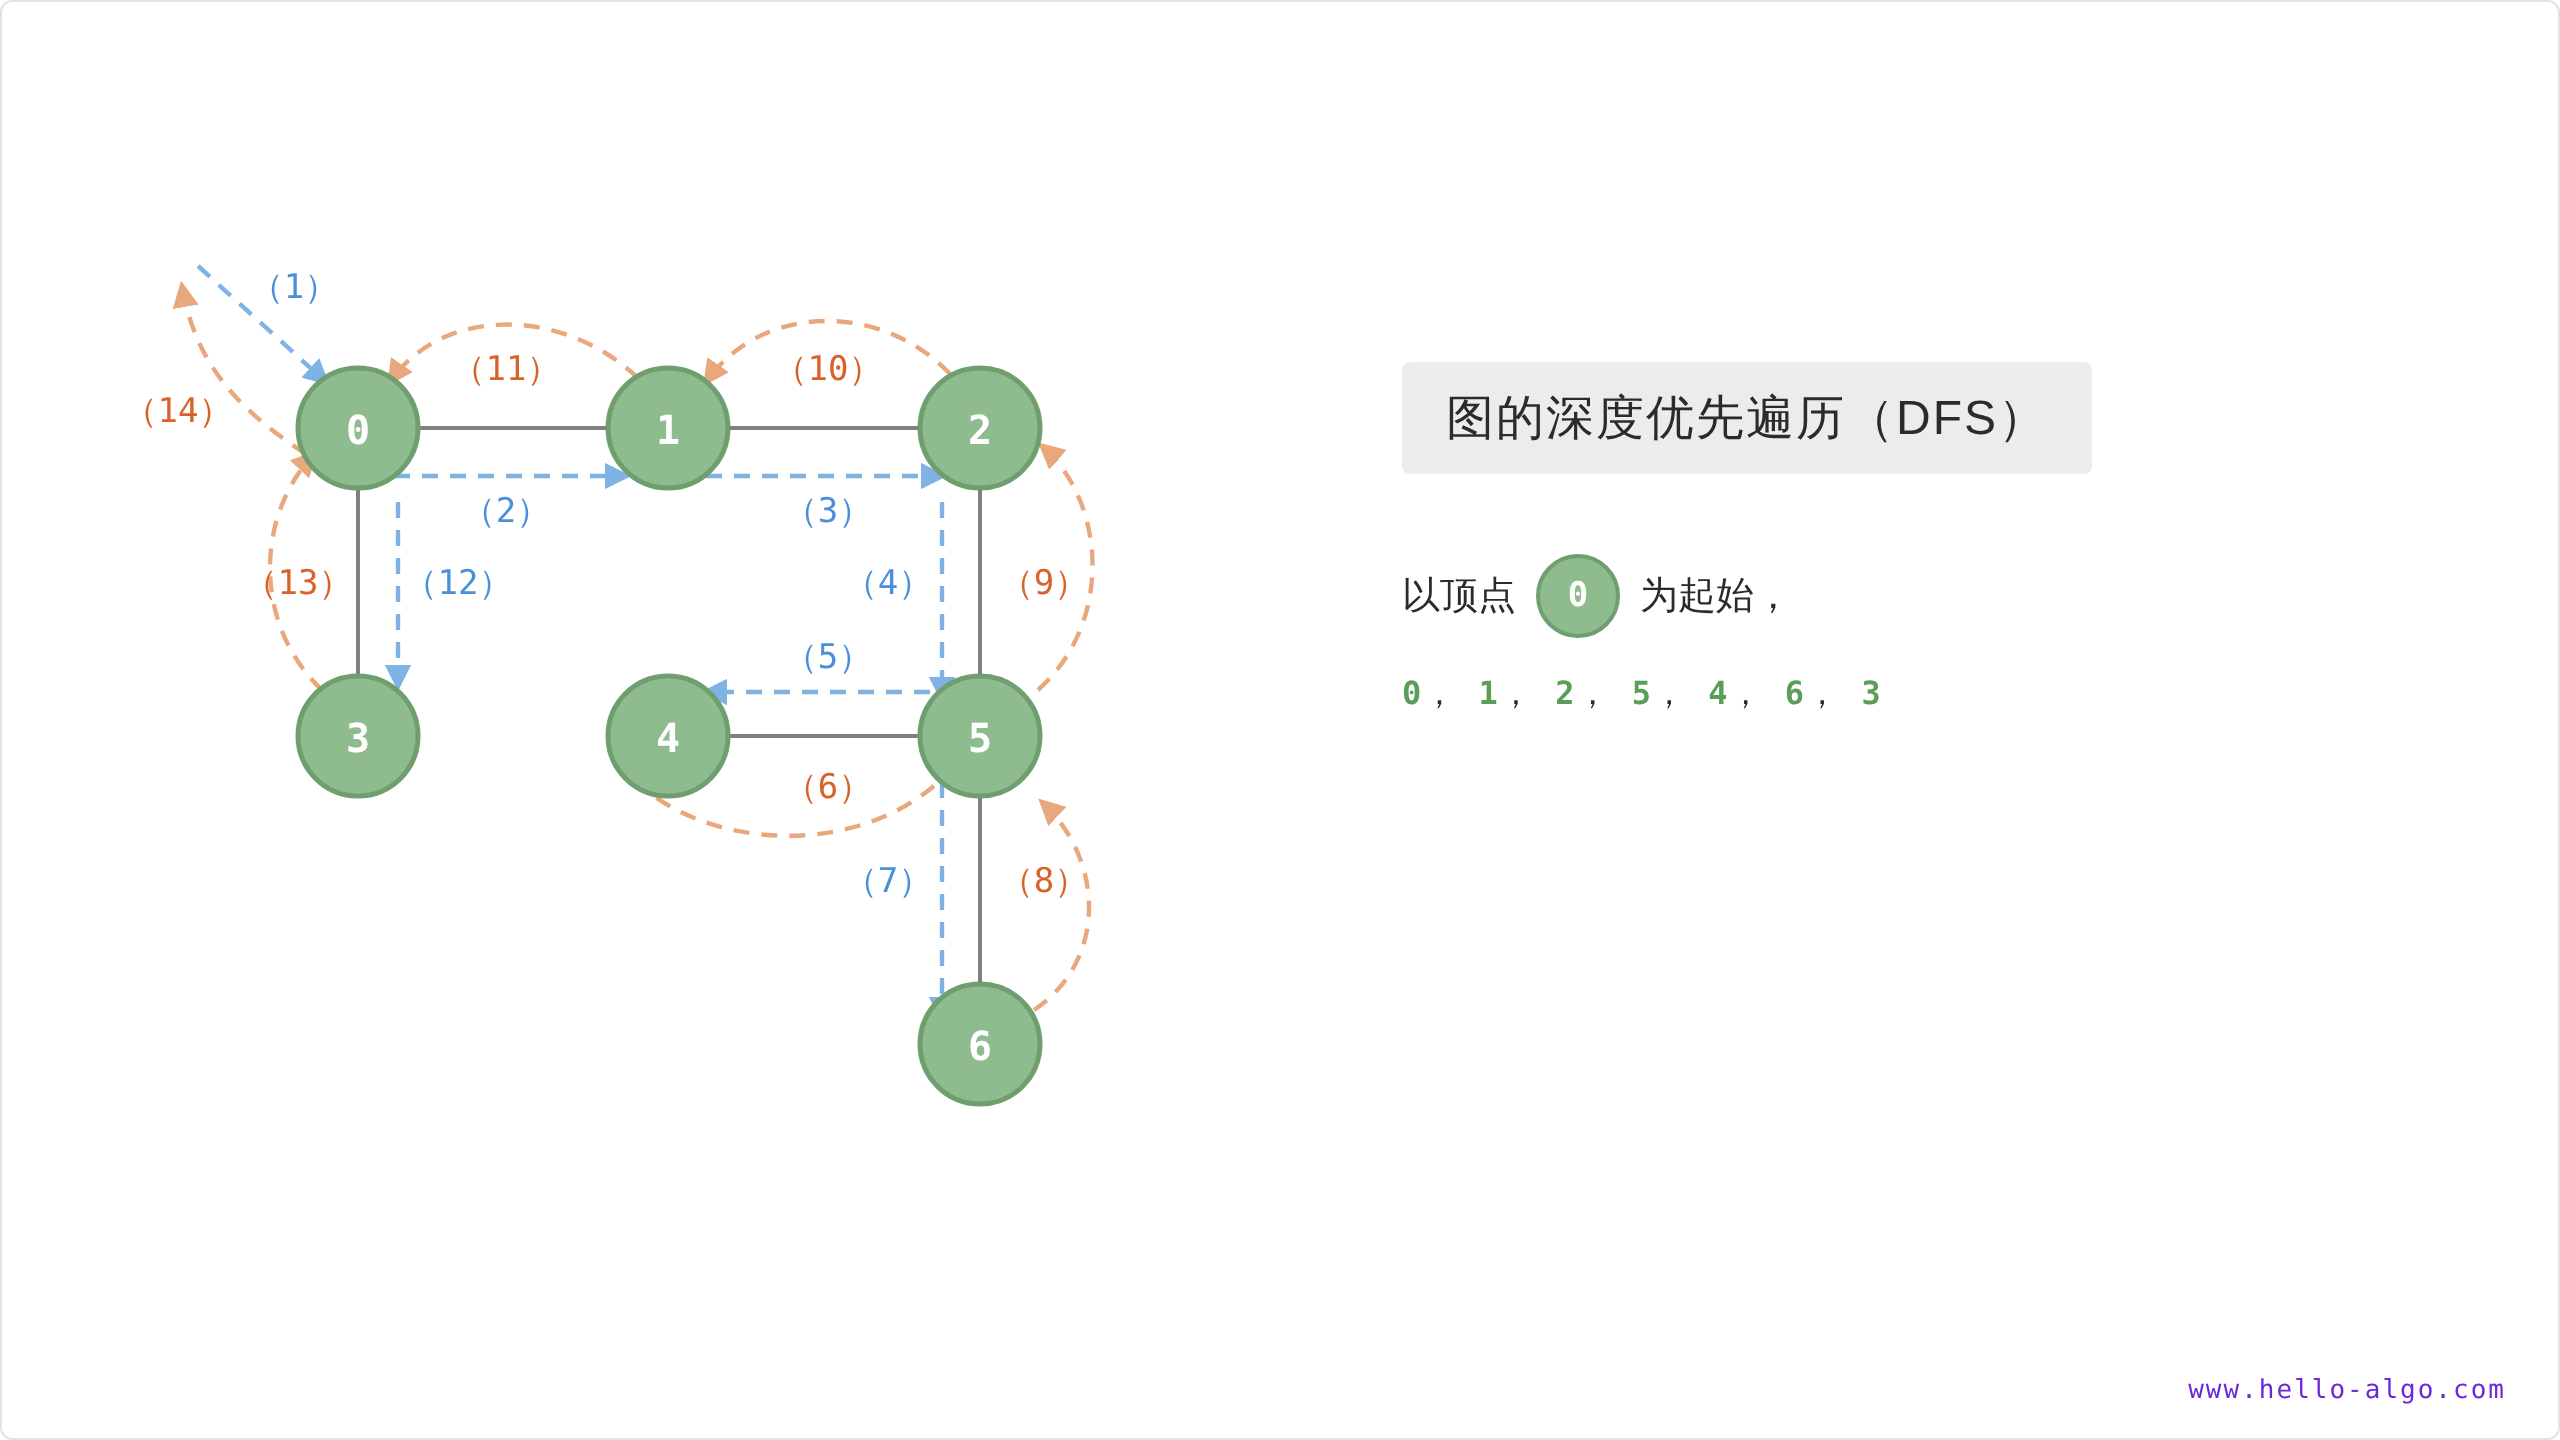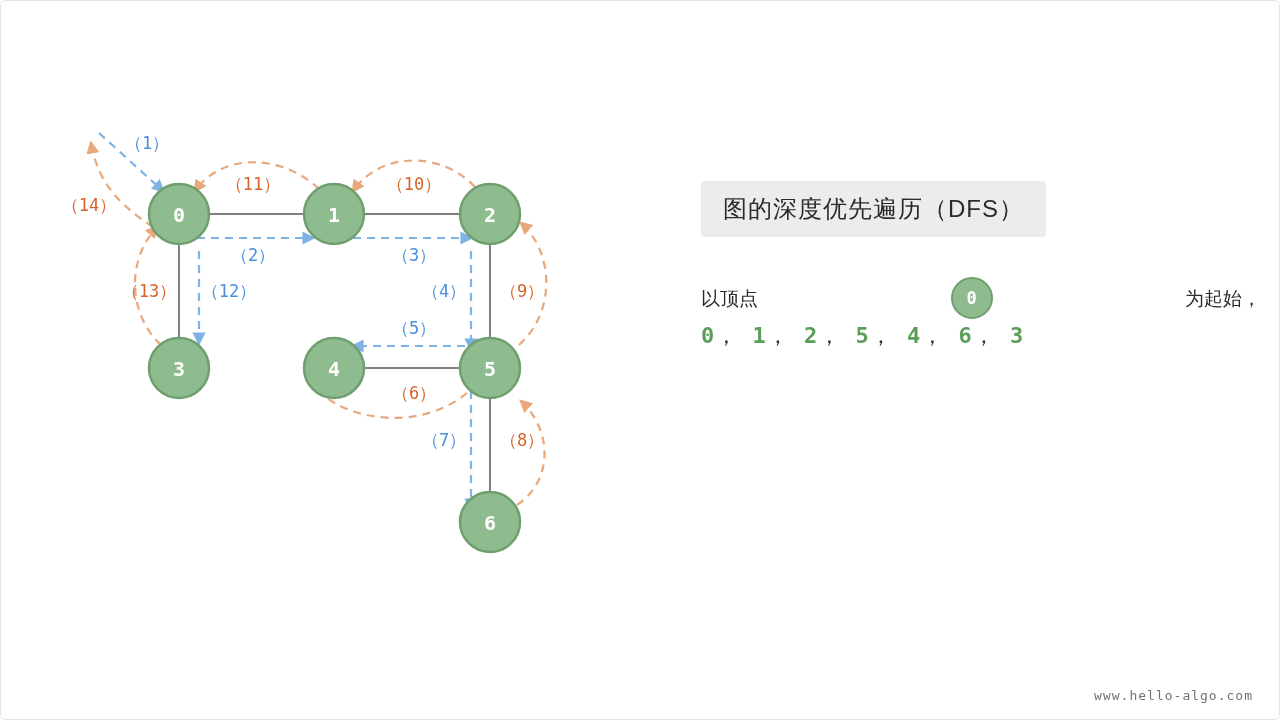--- a/index.html
+++ b/index.html
@@ -49,21 +49,20 @@
     margin-top: 38px;
     color: #2b2b2b;
     font-size: 19px;
     line-height: 1.0;
   }
   .desc-line {
     display: flex;
     align-items: center;
     height: 46px;
     white-space: nowrap;
-    justify-content: space-between;
   }
   .inline-node {
     display: inline-flex;
     align-items: center;
     justify-content: center;
     width: 38px;
     height: 38px;
     margin: 0 10px;
     border-radius: 50%;
     background: #8fbc8f;
@@ -73,34 +72,35 @@
     font-size: 17px;
     font-weight: bold;
   }
   .seq-title {
     margin-top: 26px;
     color: #2b2b2b;
     font-size: 21px;
     font-weight: bold;
   }
   .seq-values {
-    font-family: "DejaVu Sans Mono", monospace;
-    font-size: 22px;
+    margin-top: 16px;
+    font-family: "DejaVu Sans Mono", monospace;
+    font-size: 16px;
     color: #2b2b2b;
     letter-spacing: 1px;
   }
   .seq-values .num {
     color: #5a9e5a;
     font-weight: bold;
   }
   .watermark {
     position: absolute;
     right: 26px;
     bottom: 16px;
-    color: #737373;
+    color: #6d28d9;
     font-family: "DejaVu Sans Mono", monospace;
     font-size: 13px;
     letter-spacing: 1px;
   }
   svg text {
     font-family: "DejaVu Sans Mono", monospace;
   }
 </style>
 </head>
 <body>

